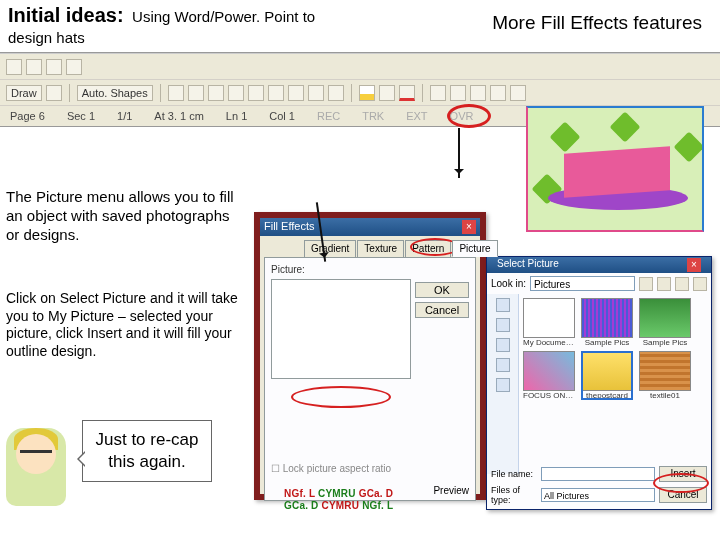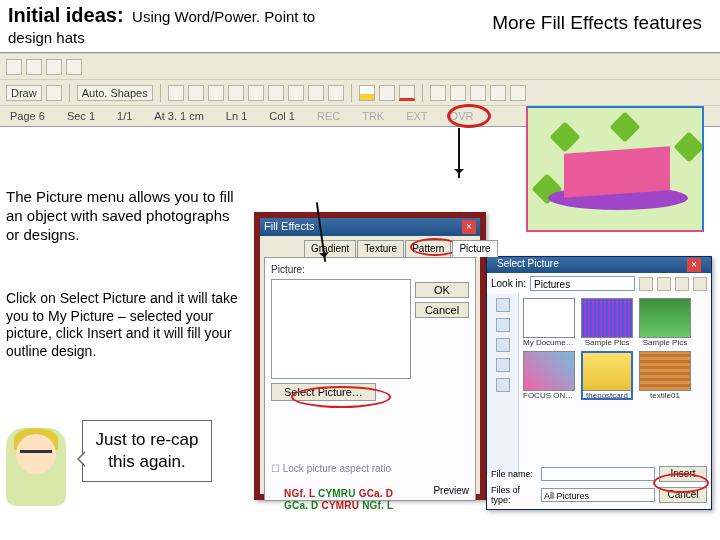--- a/index.html
+++ b/index.html
@@ -243,21 +243,20 @@
   <div class="tabs">
     <div class="tab">Gradient</div>
     <div class="tab">Texture</div>
     <div class="tab">Pattern</div>
     <div class="tab active">Picture</div>
   </div>
   <div class="ellipse-tab"></div>
   <div class="dlg-inner">
     <div class="dlg-label">Picture:</div>
     <div class="preview-box"></div>
-    <span class="sel-btn">Select Picture…</span>
     <div class="ellipse-sel"></div>
     <div class="ok-cancel">
       <div class="std-btn">OK</div>
       <div class="std-btn">Cancel</div>
     </div>
     <div class="chk">☐ <span>Lock picture aspect ratio</span></div>
     <div class="dlg-prev">Preview</div>
   </div>
 </div>
 <div class="arrow2"></div>

